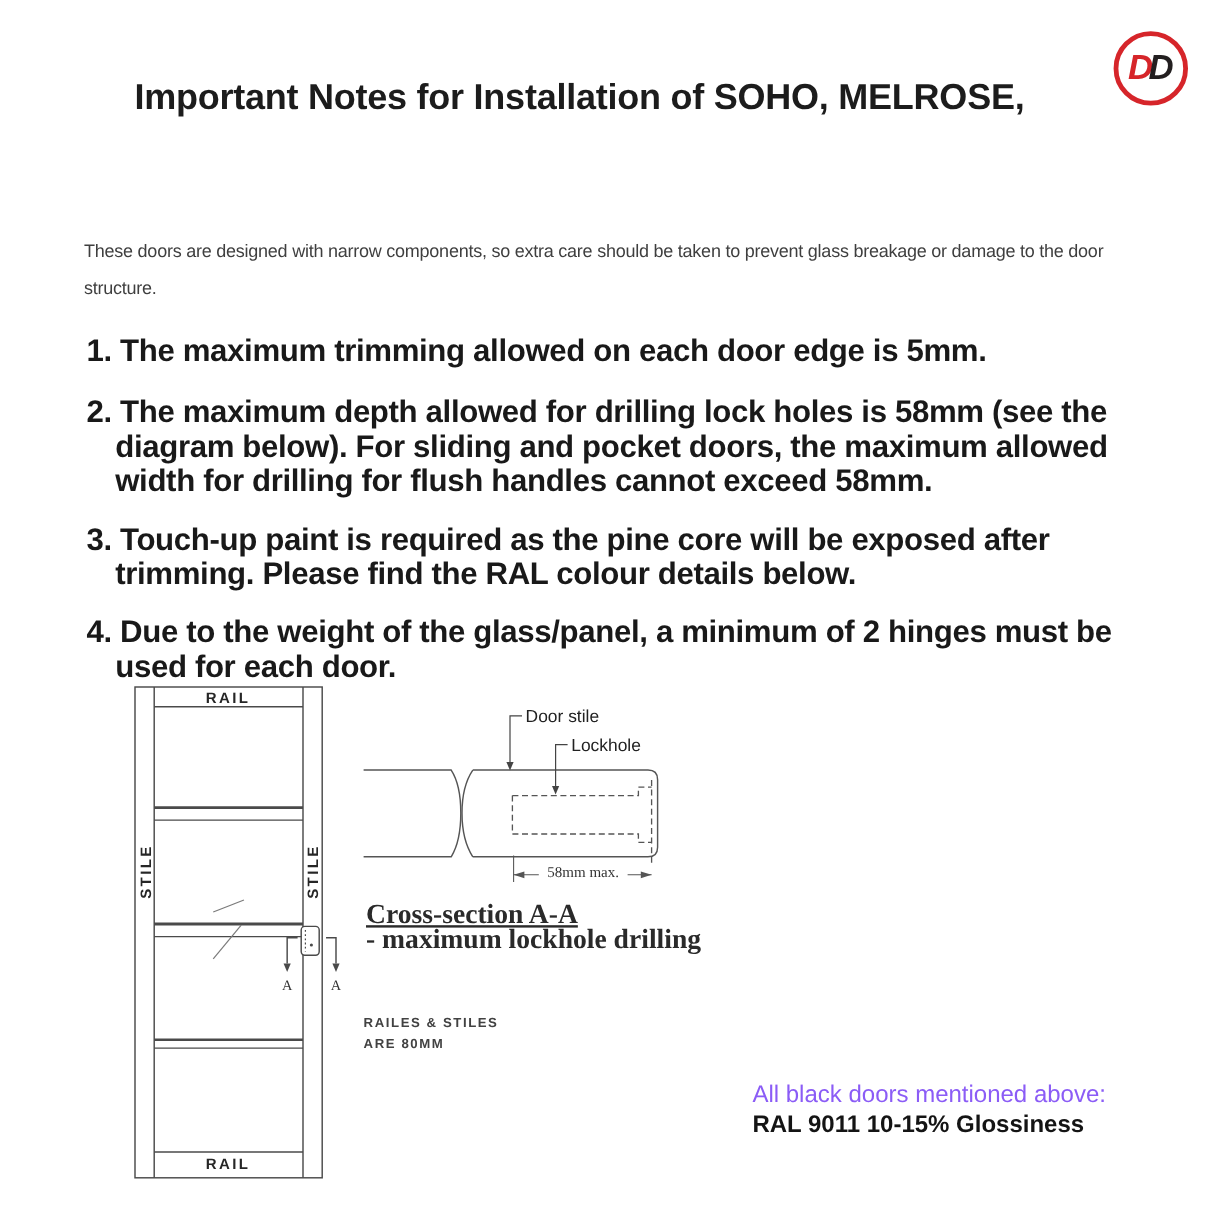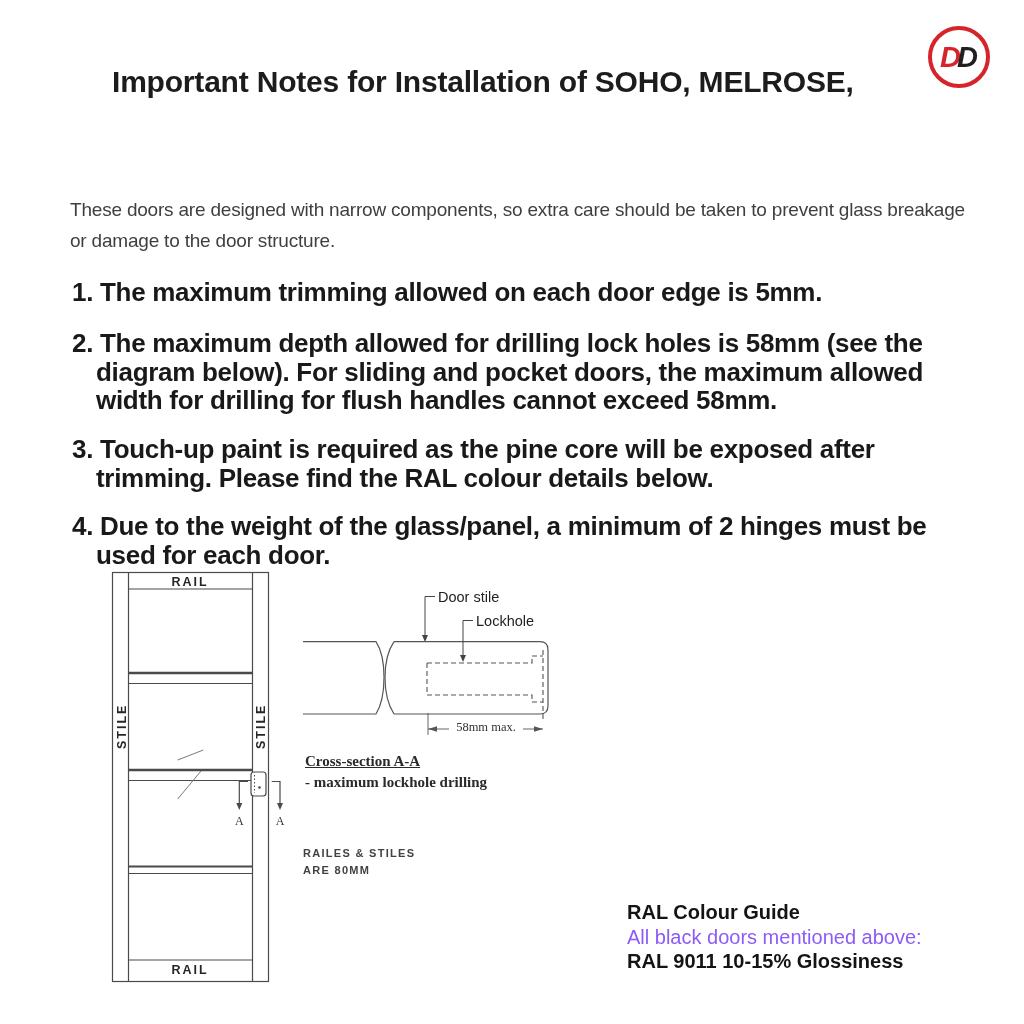--- a/index.html
+++ b/index.html
@@ -11,29 +11,29 @@
   .title{left:68px;top:60px;width:860px;font-size:30px;line-height:44px;
          font-weight:600;letter-spacing:-0.2px;color:#1c1c1c;margin-left:44px;}
   .logo{left:928px;top:26px;width:62px;height:62px;border:4px solid #d6252a;
         border-radius:50%;display:flex;align-items:center;justify-content:center;
         box-sizing:border-box;background:#fff;}
   .logo span{font-size:29px;font-weight:800;font-style:italic;line-height:1;}
   .logo .d1{color:#d6252a;margin-right:-4px;}
   .logo .d2{color:#231f20;}
 
   
-  .intro{left:70px;top:194px;width:895px;font-size:19px;line-height:31px;
+  .intro{left:70px;top:194px;width:895px;font-size:15px;line-height:31px;
          letter-spacing:-0.2px;color:#3f3f3f;}
   .note{left:72px;width:888px;font-size:26px;line-height:28.5px;font-weight:700;
         letter-spacing:-0.3px;color:#191919;padding-left:24px;text-indent:-24px;}
   .n1{top:278px;} .n2{top:329px;} .n3{top:435px;} .n4{top:512px;}
 
   
   .xsec-caption{left:305px;top:751px;font-family:"Liberation Serif", serif;
-                font-size:15px;font-weight:600;color:#2a2a2a;line-height:21px;}
+                font-size:23px;font-weight:600;color:#2a2a2a;line-height:21px;}
   .xsec-caption .u{text-decoration:underline;}
   .rails-note{left:303px;top:845px;font-size:11px;font-weight:700;
               letter-spacing:1.3px;color:#424242;line-height:17px;}
 
   
   .ral{left:627px;top:900px;font-size:20px;line-height:24.5px;color:#111;}
   .ral .bold{font-weight:700;color:#141414;}
   .ral .reg{font-weight:400;color:#8b5cf6;}
 
   svg text{font-family:"Liberation Sans", sans-serif;}
@@ -137,16 +137,15 @@
   <div class="u">Cross-section A-A</div>
   <div>- maximum lockhole drilling</div>
 </div>
 
 <div class="abs rails-note">
   <div>RAILES &amp; STILES</div>
   <div>ARE 80MM</div>
 </div>
 
 <div class="abs ral">
-  <div class="bold">RAL Colour Guide</div>
   <div class="reg">All black doors mentioned above:</div>
   <div class="bold">RAL 9011 10-15% Glossiness</div>
 </div>
 
 </body></html>

